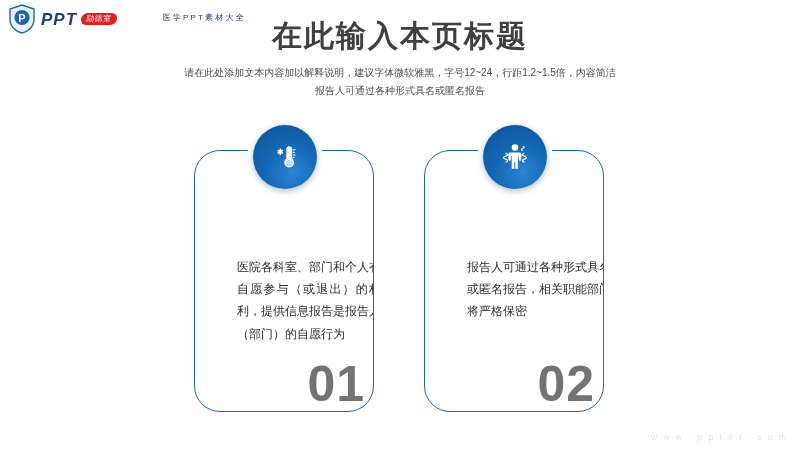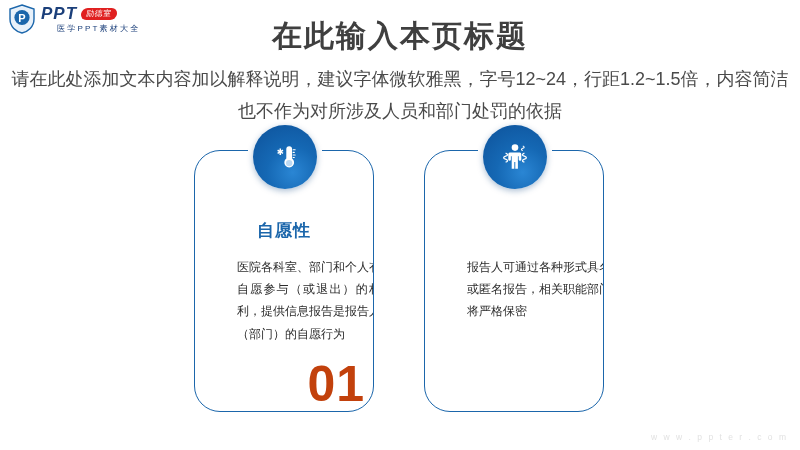--- a/index.html
+++ b/index.html
@@ -26,23 +26,24 @@
   }
   .shield {
     width: 28px;
     height: 30px;
     position: relative;
     flex: 0 0 auto;
   }
   .shield svg { display: block; }
   .logo-text {
     display: flex;
-    flex-direction: column;
+    flex-direction: row;
     justify-content: space-between;
     line-height: 1;
+    gap: 30px;
   }
   .logo-row1 {
     display: flex;
     align-items: center;
     gap: 4px;
   }
   .ppt-word {
     font-size: 17px;
     font-weight: bold;
     font-style: italic;
@@ -80,21 +81,21 @@
     font-weight: bold;
     color: #3f3f3f;
     letter-spacing: 2px;
   }
   .subtitle {
     position: absolute;
     top: 64px;
     left: 0;
     width: 800px;
     text-align: center;
-    font-size: 18px;
+    font-size: 10px;
     color: #4a4a4a;
     line-height: 1.75;
   }
   .subtitle div { white-space: nowrap; }
 
   
   .cards {
     position: absolute;
     top: 125px;
     left: 0;
@@ -173,21 +174,21 @@
     text-align-last: left;
     z-index: 3;
     margin-left: 24px;
   }
   .card-number {
     position: absolute;
     right: 8px;
     bottom: 2px;
     font-size: 50px;
     font-weight: bold;
-    color: #c2410c;
+    color: #737373;
     letter-spacing: 1px;
     z-index: 1;
     line-height: 1;
   }
 
   
   .footer {
     position: absolute;
     right: 12px;
     bottom: 8px;
@@ -213,28 +214,27 @@
       <span class="ppt-word">PPT</span>
       <span class="red-badge">励德室</span>
     </div>
     <div class="logo-row2">医学PPT素材大全</div>
   </div>
 </div>
 
 <div class="page-title">在此输入本页标题</div>
 <div class="subtitle">
   <div>请在此处添加文本内容加以解释说明，建议字体微软雅黑，字号12~24，行距1.2~1.5倍，内容简洁</div>
-  <div>也不作为对所涉及人员和部门处罚的依据</div>
+  <div>报告人可通过各种形式具名或匿名报告</div>
 </div>
 
 <div class="cards">
 
   <div class="card-wrap">
     <div class="card">
-      <div class="card-title">自愿性</div>
       <div class="card-body">医院各科室、部门和个人有自愿参与（或退出）的权利，提供信息报告是报告人（部门）的自愿行为</div>
       <div class="card-number">01</div>
     </div>
     <div class="card-notch"></div>
     <div class="icon-circle">
       <svg width="34" height="34" viewBox="0 0 34 34">
         <g fill="#ffffff">
           <path d="M10 9.5 l1.6 1 l-0.1-1.9 l1.6 0 l-0.1 1.9 l1.6-1 l0.8 1.4 l-1.7 0.9 l1.7 0.9 l-0.8 1.4 l-1.6-1 l0.1 1.9 l-1.6 0 l0.1-1.9 l-1.6 1 l-0.8-1.4 l1.7-0.9 l-1.7-0.9 Z"></path>
           <path d="M21.2 6.2 a2.9 2.9 0 0 1 2.9 2.9 v9.5 a4.9 4.9 0 1 1 -5.8 0 V9.1 a2.9 2.9 0 0 1 2.9-2.9 Z"></path>
           <rect x="24.6" y="9.2" width="3.1" height="1.1" rx="0.5"></rect>
@@ -243,20 +243,21 @@
           <rect x="24.6" y="17.0" width="2.2" height="1.1" rx="0.5"></rect>
         </g>
         <circle cx="21.2" cy="23.1" r="3.2" fill="#bcd9f2"></circle>
       </svg>
     </div>
   </div>
 
   <div class="card-wrap">
     <div class="card">
       <div class="card-body">报告人可通过各种形式具名或匿名报告，相关职能部门将严格保密</div>
+      <div class="card-number">02</div>
     </div>
     <div class="card-notch"></div>
     <div class="icon-circle">
       <svg width="34" height="34" viewBox="0 0 34 34">
         <g fill="#ffffff">
           <circle cx="17" cy="7.6" r="3.3"></circle>
           <path d="M12.3 12.6 h9.4 a1.6 1.6 0 0 1 1.6 1.6 v5.2 a1.3 1.3 0 0 1 -2.6 0 v-3.1 h-0.8 v12.4 h-2.6 v-6.6 h-1 v6.6 h-2.6 V16.3 h-0.8 v3.1 a1.3 1.3 0 0 1 -2.6 0 v-5.2 a1.6 1.6 0 0 1 1.6-1.6 Z"></path>
           <path d="M7.6 13.2 c2.6 0.9 2.6 2.1 0 3 c-2.6 0.9 -2.6 2.1 0 3 c2.6 0.9 2.6 2.1 0 3" fill="none" stroke="#ffffff" stroke-width="1.3"></path>
           <path d="M26.4 13.2 c-2.6 0.9 -2.6 2.1 0 3 c2.6 0.9 2.6 2.1 0 3 c-2.6 0.9 -2.6 2.1 0 3" fill="none" stroke="#ffffff" stroke-width="1.3"></path>
           <path d="M24.8 6.0 c1.8 0.7 1.8 1.6 0 2.3 c-1.8 0.7 -1.8 1.6 0 2.3" fill="none" stroke="#ffffff" stroke-width="1.1"></path>

